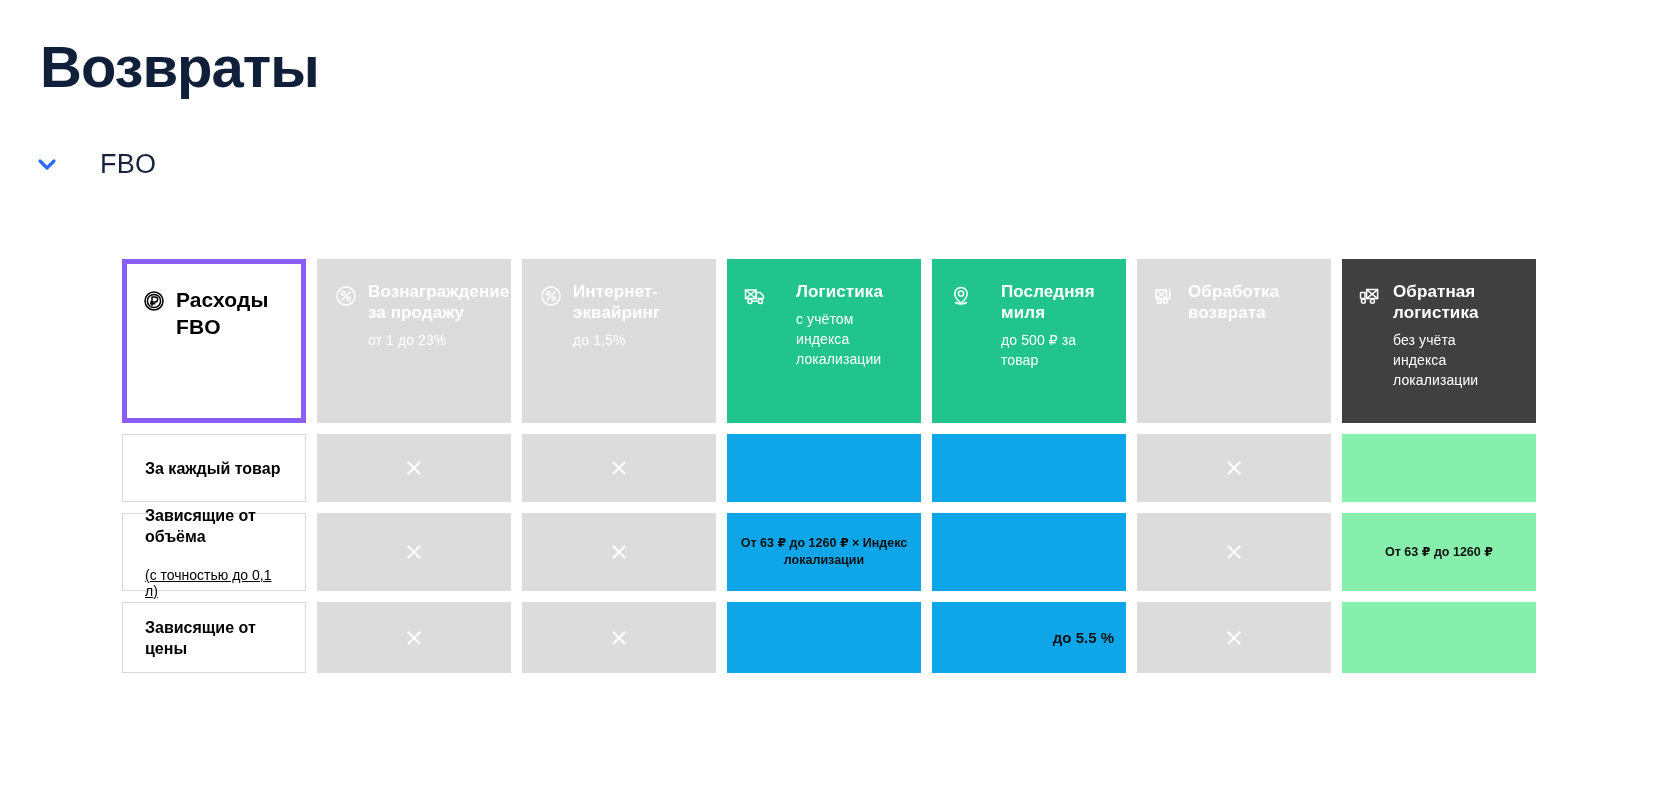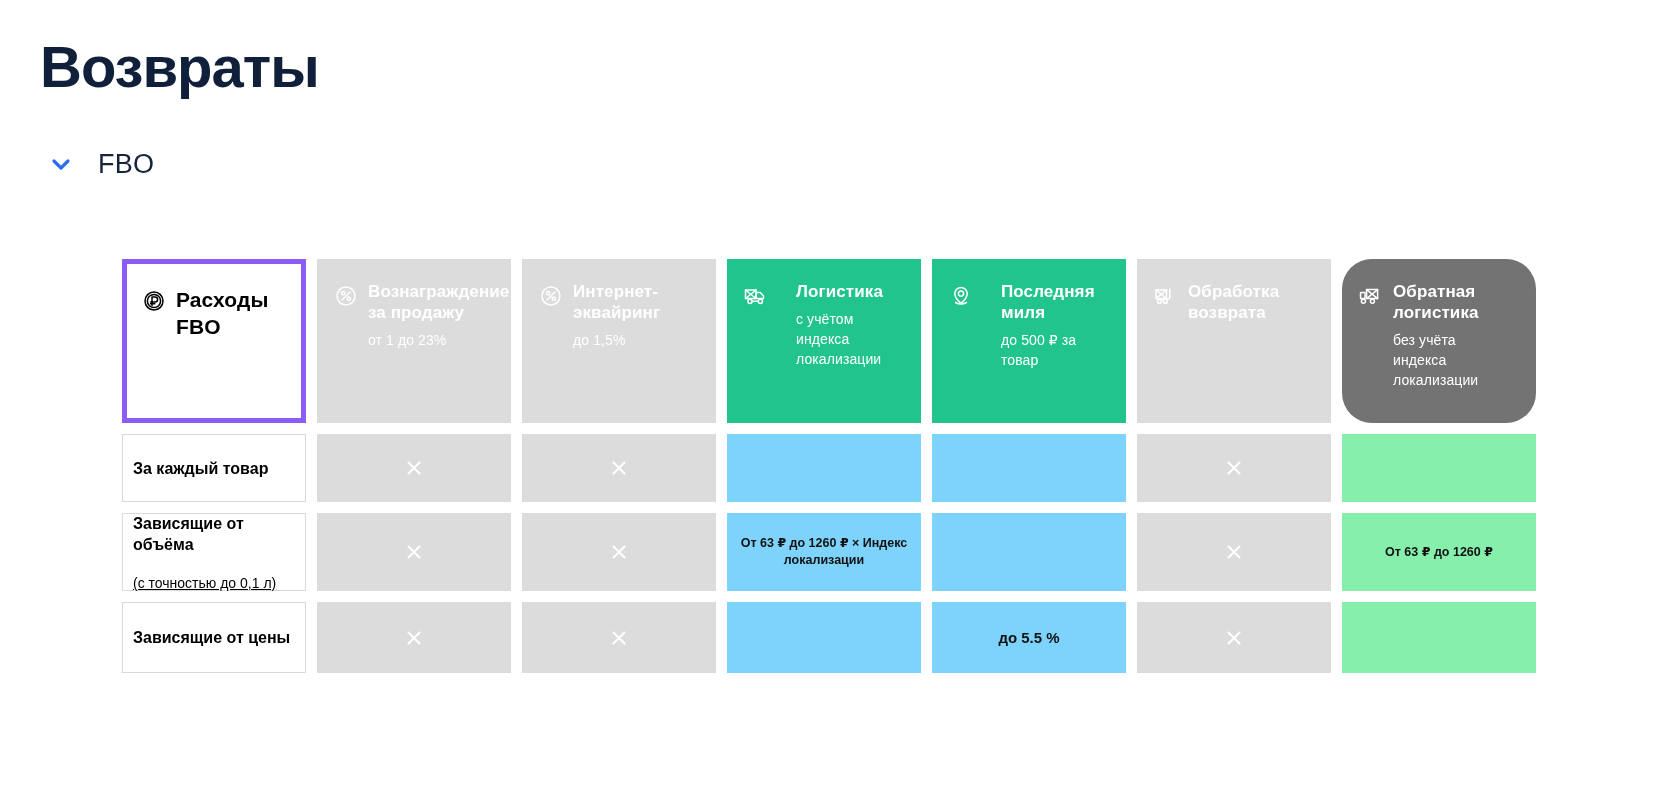--- a/index.html
+++ b/index.html
@@ -25,25 +25,25 @@
     font-size: 58px;
     line-height: 70px;
     font-weight: 700;
     letter-spacing: -1px;
     color: #11203a;
   }
 
   
   .accordion {
     position: absolute;
-    left: 46px;
+    left: 32px;
     top: 148px;
     display: flex;
     align-items: center;
-    gap: 22px;
+    gap: 38px;
     cursor: pointer;
   }
   .chevron-icon {
     width: 30px;
     height: 30px;
     display: flex;
     align-items: center;
     justify-content: center;
   }
   .chevron-icon svg { display: block; }
@@ -76,21 +76,21 @@
     gap: 9px;
     overflow: hidden;
   }
   .hcard.first {
     background: #ffffff;
     border: 5px solid #8b5cf6;
     padding: 22px 14px;
   }
   .hcard.muted { background: #dcdcdc; }
   .hcard.green { background: #20c48c; gap: 27px; }
-  .hcard.pink  { background: #737373; border-radius: 30px; }
+  .hcard.pink  { background: #404040; }
 
   .hcard-icon {
     flex: 0 0 auto;
     width: 26px;
     height: 26px;
     margin-top: 2px;
     display: flex;
     align-items: center;
     justify-content: center;
   }
@@ -115,21 +115,21 @@
   .hcard.muted .hcard-sub { color: #ffffff; }
   .hcard.green .hcard-title,
   .hcard.green .hcard-sub { color: #ffffff; }
   .hcard.pink .hcard-title,
   .hcard.pink .hcard-sub { color: #ffffff; }
 
   
   .rowlabel {
     background: #ffffff;
     border: 1px solid #d9d9d9;
-    padding: 17px 10px;
+    padding: 17px 22px;
     display: flex;
     flex-direction: column;
     justify-content: center;
   }
   .rowlabel-main {
     font-size: 16px;
     line-height: 21px;
     font-weight: 700;
     color: #000000;
   }
@@ -144,21 +144,21 @@
 
   
   .cell {
     display: flex;
     align-items: center;
     justify-content: center;
     text-align: center;
     padding: 8px 12px;
   }
   .cell.gray  { background: #dcdcdc; }
-  .cell.mint  { background: #7dd3fc; }
+  .cell.mint  { background: #0ea5e9; justify-content: flex-end; }
   .cell.rose  { background: #86efac; }
   .cell-text {
     font-size: 12.5px;
     line-height: 17px;
     font-weight: 700;
     color: #111111;
   }
   .cell-text.big { font-size: 15px; }
   .cross-icon {
     width: 18px;

